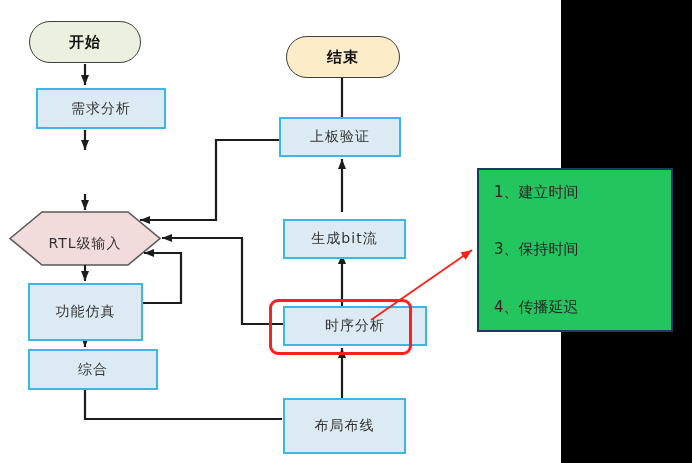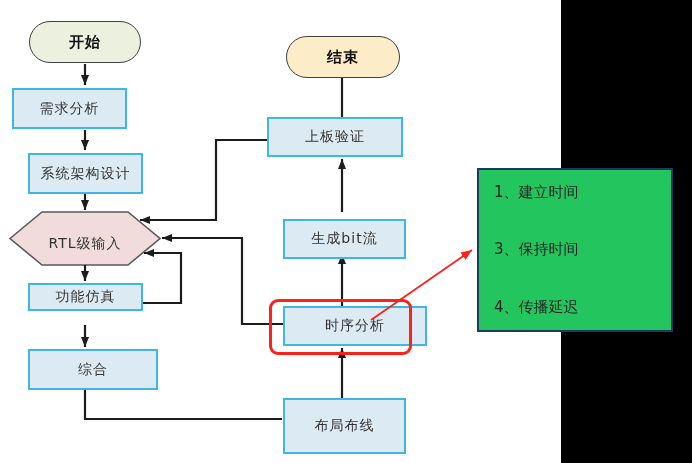--- a/index.html
+++ b/index.html
@@ -66,45 +66,42 @@
     <path class="wire" d="M342 117 L342 65" marker-end="url(#ah)"></path>
     <path class="wire" d="M283 140 L216 140 L216 220 L140 220" marker-end="url(#ah)"></path>
     <path class="wire" d="M283 324 L242 324 L242 238 L162 238" marker-end="url(#ah)"></path>
     <path class="wire" d="M143 303 L181 303 L181 253 L144 253" marker-end="url(#ah)"></path>
   </svg>
 
   <div class="node terminal terminal-start" style="left:29px;top:21px;width:112px;height:42px;">
     <span>开始</span>
   </div>
 
-  <div class="node process" style="left:12px;top:88px;width:115px;height:41px;">
+  <div class="node process" style="left:36px;top:88px;width:130px;height:41px;">
     <span>需求分析</span>
   </div>
 
-  <div class="node process" style="left:28px;top:153px;width:115px;height:41px;">
-    <span>系统架构设计</span>
-  </div>
 
   <div class="node hex-label" style="left:10px;top:212px;width:150px;height:63px;text-align:center;">
     <span>RTL级输入</span>
   </div>
 
-  <div class="node process" style="left:28px;top:283px;width:115px;height:28px;">
+  <div class="node process" style="left:28px;top:283px;width:115px;height:58px;">
     <span>功能仿真</span>
   </div>
 
   <div class="node process" style="left:28px;top:349px;width:130px;height:41px;">
     <span>综合</span>
   </div>
 
   <div class="node terminal terminal-end" style="left:286px;top:36px;width:114px;height:42px;">
     <span>结束</span>
   </div>
 
-  <div class="node process" style="left:267px;top:117px;width:136px;height:40px;">
+  <div class="node process" style="left:279px;top:117px;width:122px;height:40px;">
     <span>上板验证</span>
   </div>
 
   <div class="node process" style="left:283px;top:219px;width:123px;height:40px;">
     <span>生成bit流</span>
   </div>
 
   <div class="node process" style="left:283px;top:306px;width:144px;height:40px;">
     <span>时序分析</span>
   </div>

